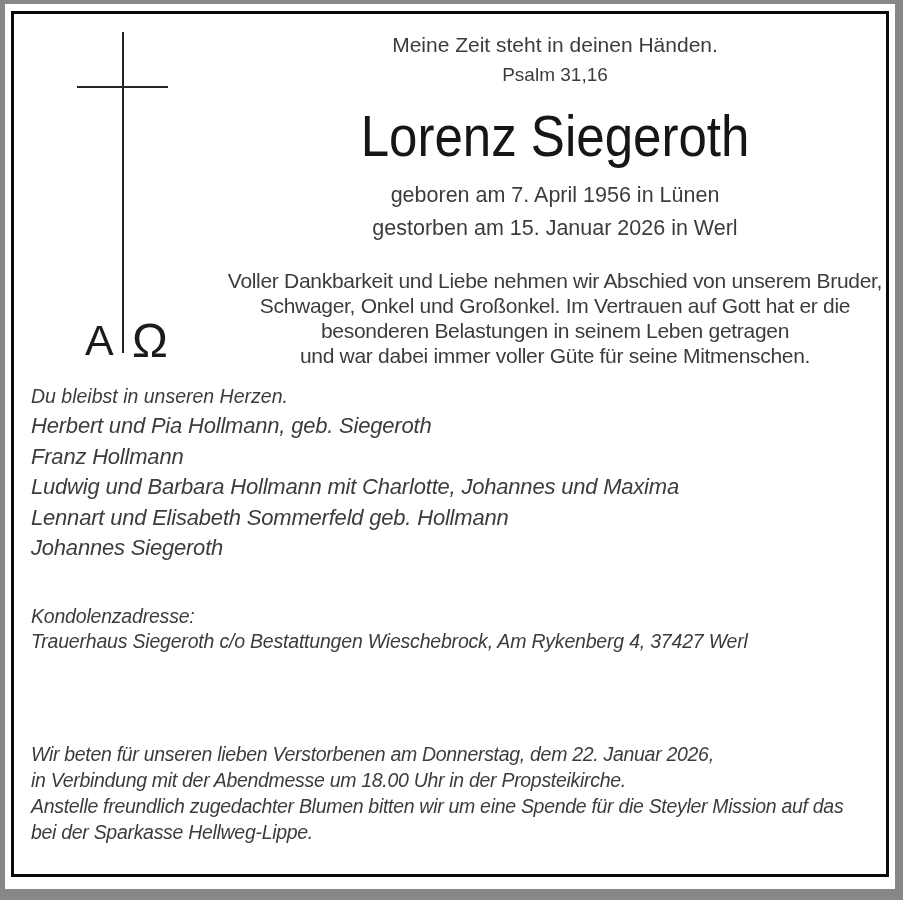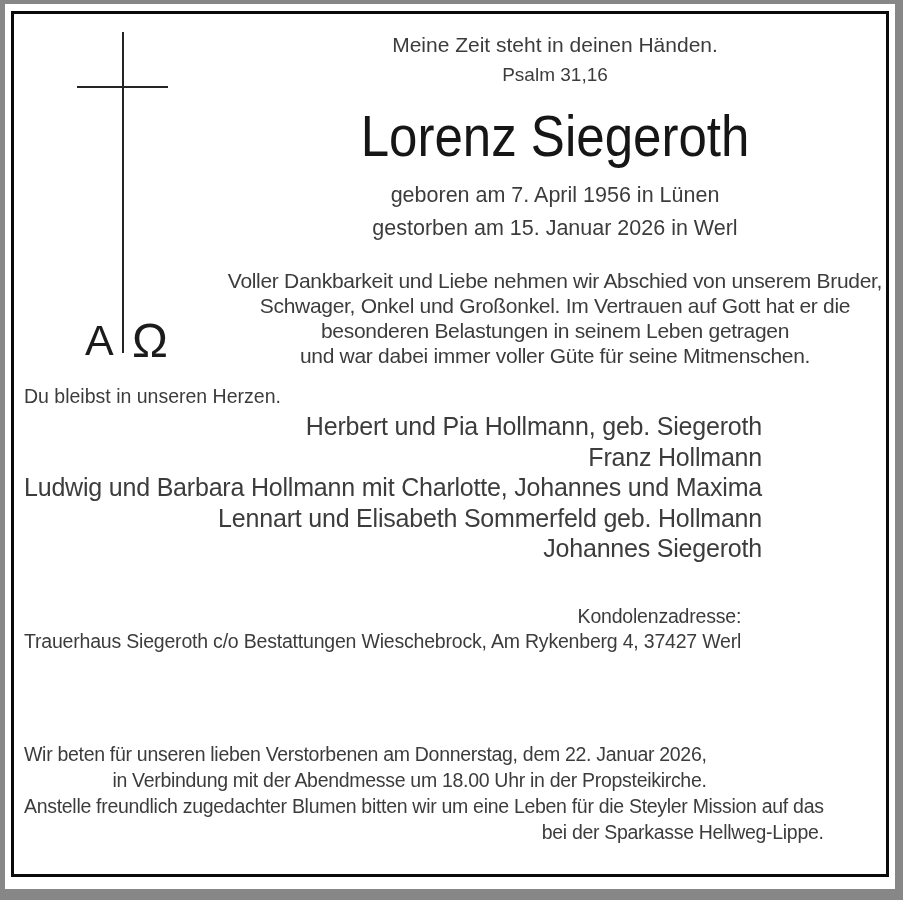--- a/index.html
+++ b/index.html
@@ -40,23 +40,23 @@
   .center-col{left:191px;width:700px;text-align:center;}
   .epigraph-quote{top:18px;font-size:21px;line-height:25px;}
   .epigraph-source{top:48px;font-size:19px;line-height:25px;}
   .deceased-name{
     top:93px;font-size:58px;line-height:58px;color:var(--name-color);
     transform:scaleX(0.88);transform-origin:50% 0;white-space:nowrap;
   }
   .dates{top:165px;font-size:21.5px;line-height:33px;}
   .tribute{top:254px;font-size:21px;line-height:25px;letter-spacing:-0.3px;}
   
-  .left{left:10px;text-align:right;}
+  .left{left:17px;text-align:left;font-style:italic;}
   .remembrance{top:370px;font-size:19.5px;line-height:25px;}
-  .mourners{top:397px;font-size:25px;line-height:30.5px;letter-spacing:-0.2px;white-space:nowrap;}
+  .mourners{top:397px;font-size:22px;line-height:30.5px;letter-spacing:-0.2px;white-space:nowrap;}
   .address{top:590px;font-size:19.5px;line-height:25px;letter-spacing:-0.2px;white-space:nowrap;}
   .service{top:677px;font-size:19.5px;line-height:25.5px;letter-spacing:-0.3px;white-space:nowrap;}
   .prayer{top:728px;font-size:19.5px;line-height:25.5px;letter-spacing:-0.3px;white-space:nowrap;}
   .donation{top:780px;font-size:19.5px;line-height:25.5px;letter-spacing:-0.3px;white-space:nowrap;}
 </style>
 </head>
 <body>
 
 <div class="page">
   <div class="frame">
@@ -99,18 +99,18 @@
       <div>Trauerhaus Siegeroth c/o Bestattungen Wieschebrock, Am Rykenberg 4, 37427 Werl</div>
     </div>
 
 
     <div class="abs left prayer">
       <div>Wir beten für unseren lieben Verstorbenen am Donnerstag, dem 22. Januar 2026,</div>
       <div>in Verbindung mit der Abendmesse um 18.00 Uhr in der Propsteikirche.</div>
     </div>
 
     <div class="abs left donation">
-      <div>Anstelle freundlich zugedachter Blumen bitten wir um eine Leben für die Steyler Mission auf das</div>
+      <div>Anstelle freundlich zugedachter Blumen bitten wir um eine Spende für die Steyler Mission auf das</div>
       <div>bei der Sparkasse Hellweg-Lippe.</div>
     </div>
 
   </div>
 </div>
 
 </body></html>

